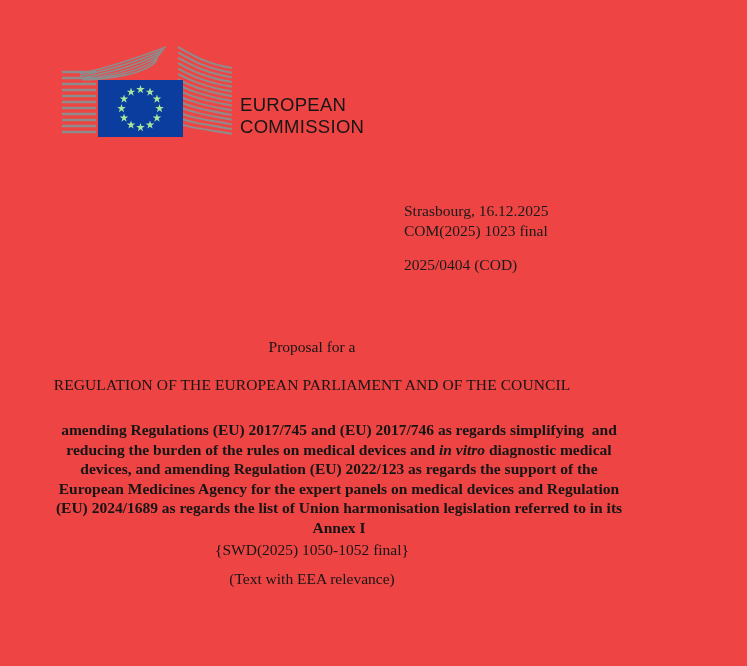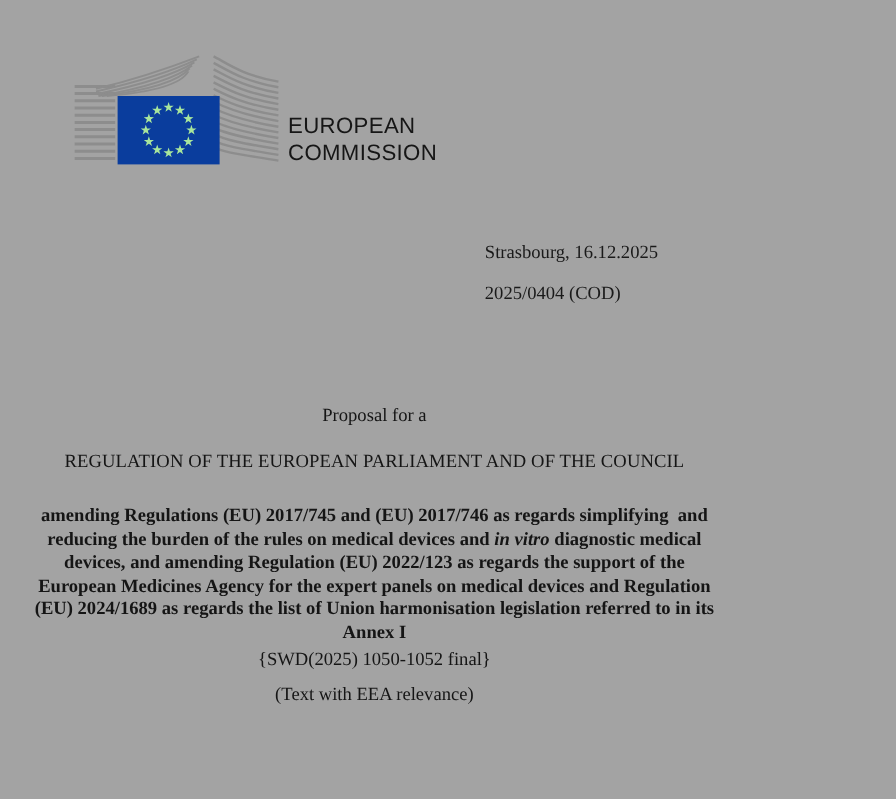--- a/index.html
+++ b/index.html
@@ -1,20 +1,20 @@
 <!DOCTYPE html>
 <html><head>
 <meta charset="utf-8">
 <style>
   html, body { margin: 0; padding: 0; background: #ffffff; }
   .page {
     position: relative;
     width: 747px;
     height: 666px;
-    background: #a3a3a3;
+    background: #ef4444;
     overflow: hidden;
     font-family: "Liberation Serif", "DejaVu Serif", serif;
     color: #1c1c1c;
   }
 
   
   .logo-svg { position: absolute; left: 62px; top: 44px; }
   .institution {
     position: absolute; left: 240px; top: 94px;
     font-family: "Liberation Sans", "DejaVu Sans", sans-serif;
@@ -29,21 +29,21 @@
   }
   .meta-proc { margin-top: 14px; }
 
   
   .center-line {
     position: absolute; left: 0; width: 624px;
     text-align: center; font-size: 15.5px; color: #151515;
   }
   .proposal  { top: 338px; }
   .doc-title { top: 376px; font-weight: normal; white-space: nowrap; letter-spacing: 0.1px; }
-  .subtitle  { top: 420px; font-weight: bold; line-height: 19.6px; }
+  .subtitle  { top: 420px; font-weight: bold; line-height: 19.6px; padding-left: 27px; }
   .subtitle .s-line { display: block; white-space: pre; }
   .em-italic { font-style: italic; }
   .swd { top: 541px; }
   .eea { top: 570px; }
 </style>
 </head>
 <body>
 
 <div class="page">
 
@@ -111,20 +111,21 @@
     </g>
   </svg>
 
   <div class="institution">
     <div>EUROPEAN</div>
     <div>COMMISSION</div>
   </div>
 
   <div class="meta">
     <div>Strasbourg, 16.12.2025</div>
+    <div>COM(2025) 1023 final</div>
     <div class="meta-proc">2025/0404 (COD)</div>
   </div>
 
   <div class="center-line proposal">Proposal for a</div>
 
   <div class="center-line doc-title">REGULATION OF THE EUROPEAN PARLIAMENT AND OF THE COUNCIL</div>
 
   <div class="center-line subtitle">
     <span class="s-line">amending Regulations (EU) 2017/745 and (EU) 2017/746 as regards simplifying  and</span>
     <span class="s-line"><span>reducing the burden of the rules on medical devices and </span><span class="em-italic">in vitro</span><span> diagnostic medical</span></span>

